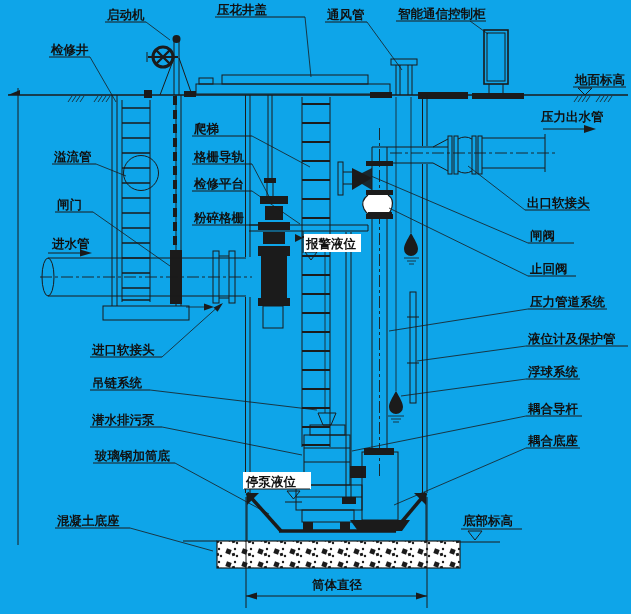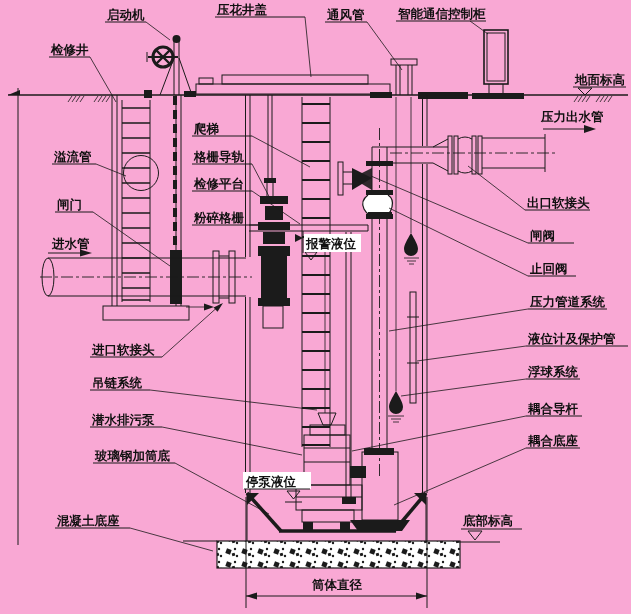--- a/index.html
+++ b/index.html
@@ -1,16 +1,16 @@
 <!DOCTYPE html>
 <html><head>
 <meta charset="utf-8">
 <style>
   html,body{margin:0;padding:0;background:#ffffff;}
-  #stage{position:relative;width:631px;height:614px;background:#f9a8d4;overflow:hidden;}
+  #stage{position:relative;width:631px;height:614px;background:#0ea5e9;overflow:hidden;}
   svg{display:block;}
   .ln{stroke:#1b1b1b;stroke-width:1;fill:none;}
   .lnt{stroke:#1b1b1b;stroke-width:1.6;fill:none;}
   .thn{stroke:#1b1b1b;stroke-width:0.8;fill:none;}
   .thk{stroke:#1b1b1b;stroke-width:3.5;fill:none;}
   .blk{fill:#1b1b1b;stroke:none;}
   .wbg{fill:#ffffff;stroke:none;}
   .ldr{stroke:#1b1b1b;stroke-width:0.8;fill:none;}
   .ul{stroke:#1b1b1b;stroke-width:1;fill:none;}
   .cl{stroke:#1b1b1b;stroke-width:0.9;fill:none;stroke-dasharray:12 3 3 3;}

